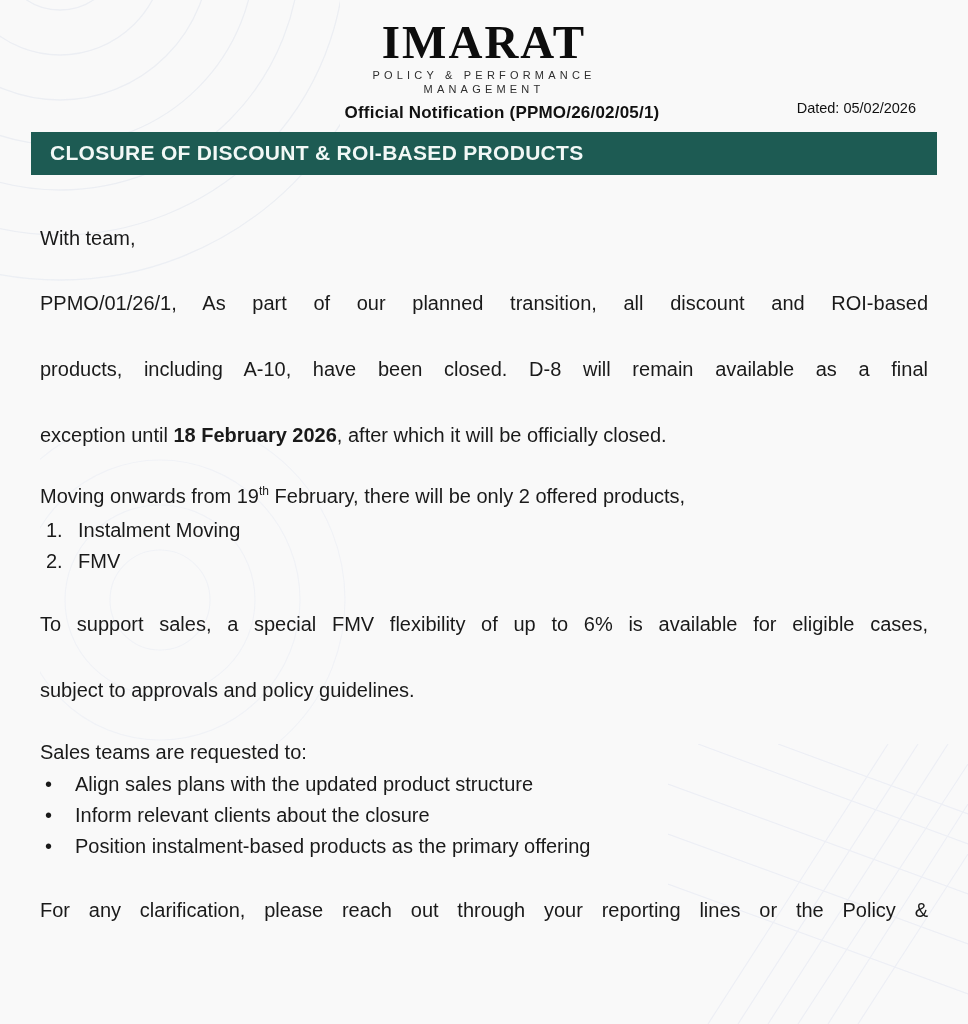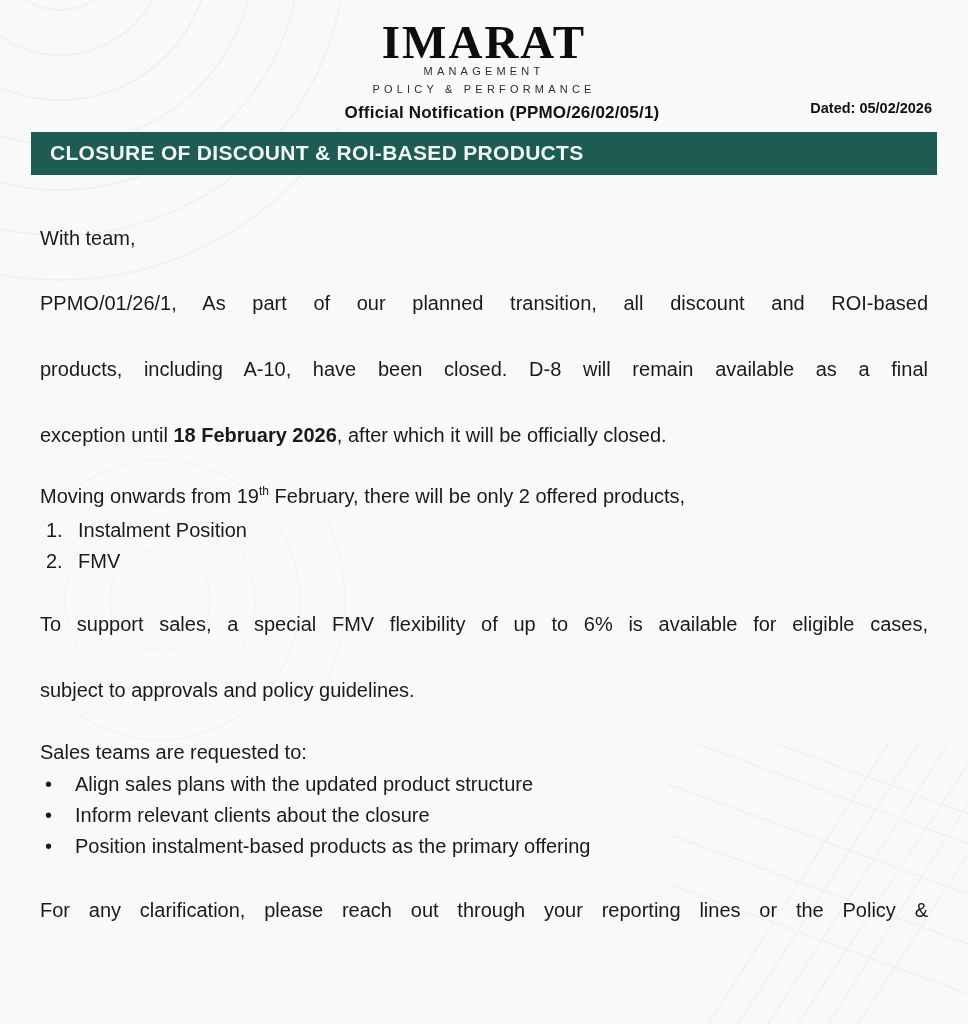--- a/index.html
+++ b/index.html
@@ -42,23 +42,23 @@
   .notif-ref {
     margin-top:7px;
     font-size:17px;
     font-weight:bold;
     letter-spacing:0.2px;
     color:#111;
     padding-left:36px;
   }
   .dated {
     position:absolute;
-    top:100px; right:36px;
+    top:100px; right:52px;
     font-size:14.5px;
-    font-weight:bold;
+    font-weight:normal;
     color:#111;
   }
 
   
   .banner {
     margin:9px 31px 0 31px;
     padding:9px 13px 10px 19px;
     font-size:21px;
     font-weight:bold;
     letter-spacing:0.3px;
@@ -128,22 +128,22 @@
       <path d="M30 0 L300 100"></path>
         <path d="M110 0 L300 70"></path>
     </g>
   </svg>
 
   <div class="layer">
 
     <header class="doc-header">
       <div class="logo">
         <div class="logo-title">IMARAT</div>
+        <div class="logo-sub first">POLICY &amp; PERFORMANCE</div>
         <div class="logo-sub">MANAGEMENT</div>
-        <div class="logo-sub first">POLICY &amp; PERFORMANCE</div>
       </div>
       <div class="notif-ref">Official Notification (PPMO/26/02/05/1)</div>
       <div class="dated">Dated: 05/02/2026</div>
     </header>
 
     <div class="banner" style="background: rgb(29, 91, 83); color: rgb(242, 248, 246);">
       <span>CLOSURE OF DISCOUNT &amp; ROI-BASED PRODUCTS</span>
     </div>
 
     <main class="content">
@@ -154,21 +154,21 @@
         <span class="jline">PPMO/01/26/1, As part of our planned transition, all discount and ROI-based</span>
         <span class="jline">products, including A-10, have been closed. D-8 will remain available as a final</span>
         <span class="lline"><span>exception until </span><b>18 February 2026</b><span>, after which it will be officially closed.</span></span>
       </p>
 
       <p class="para offering"><span>Moving onwards from 19</span><sup>th</sup><span> February, there will be only 2 offered products,</span></p>
 
       <div class="num-list">
         <div class="num-row">
           <span class="num-col">1.</span>
-          <span>Instalment Position</span>
+          <span>Instalment Moving</span>
         </div>
         <div class="num-row">
           <span class="num-col">2.</span>
           <span>FMV</span>
         </div>
       </div>
 
       <p class="para support">
         <span class="jline">To support sales, a special FMV flexibility of up to 6% is available for eligible cases,</span>
         <span class="lline">subject to approvals and policy guidelines.</span>

